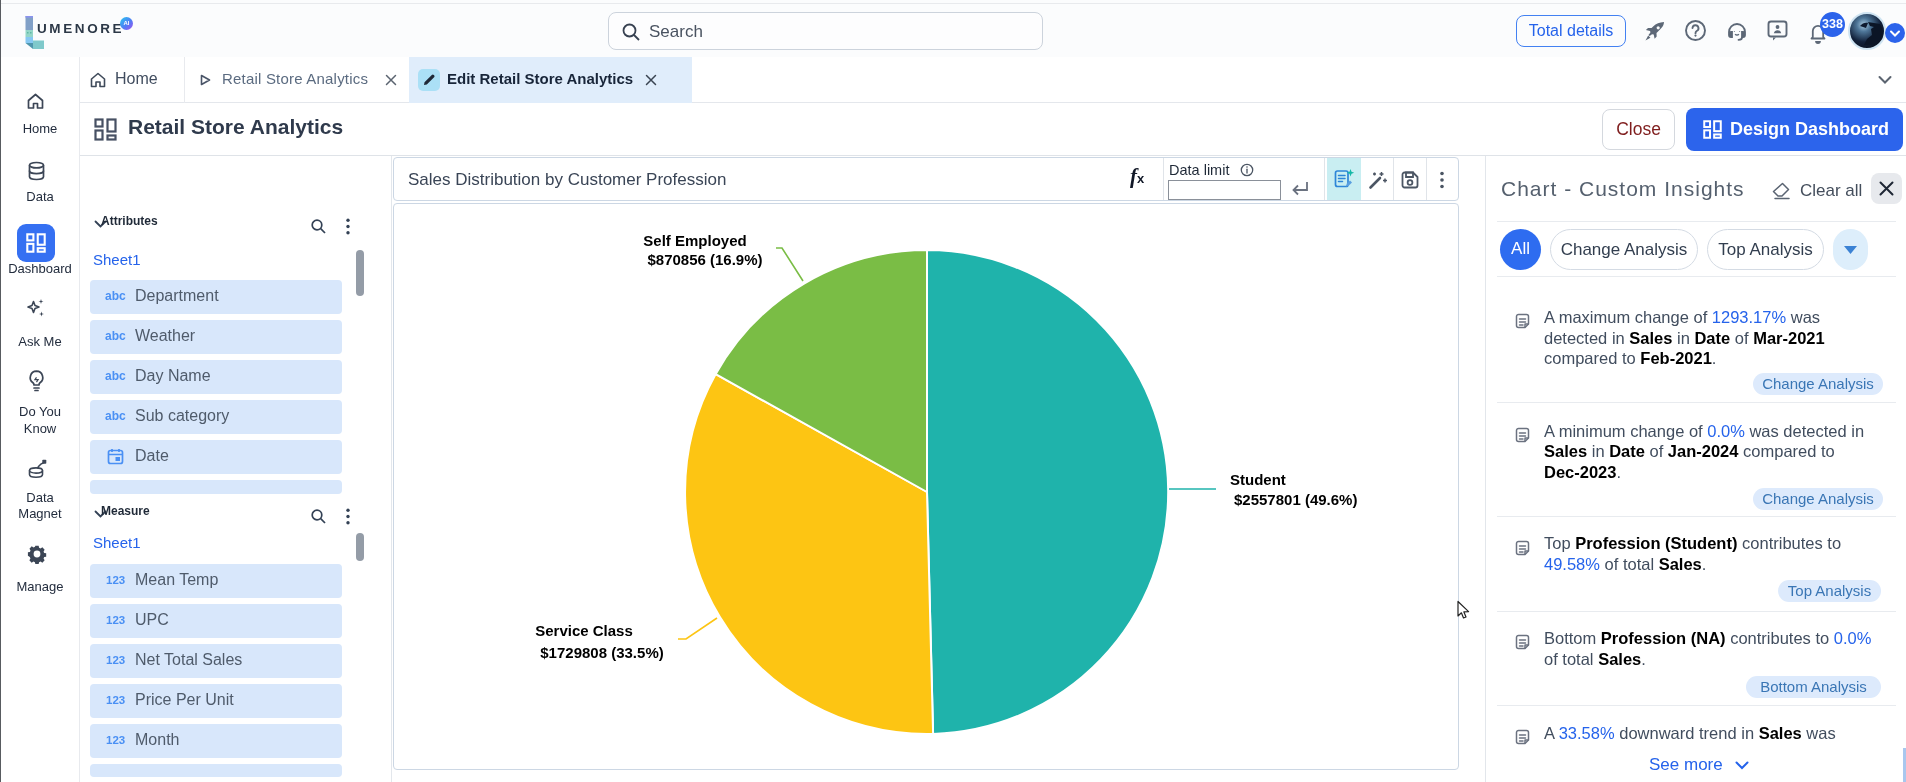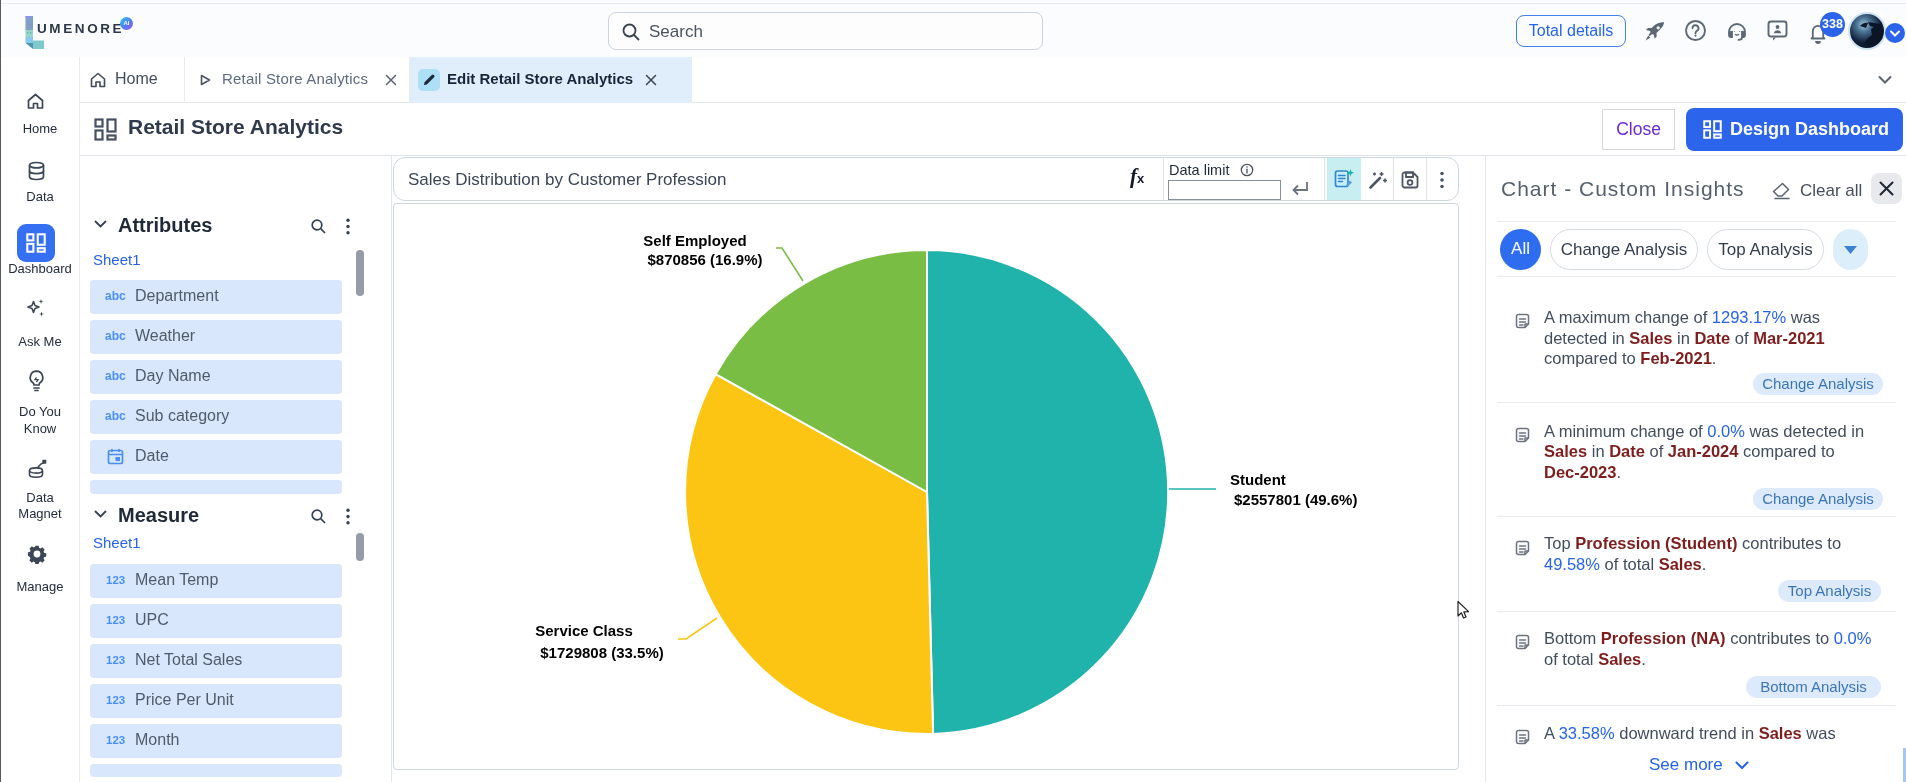--- a/index.html
+++ b/index.html
@@ -25,61 +25,61 @@
 
 #tabsrow { position:absolute; left:80px; top:57px; width:1826px; height:46px; background:#ffffff; border-bottom:1px solid #e4e7ec; }
 .tabsep { position:absolute; top:0; width:1px; height:46px; background:#e8eaee; }
 #activetab { position:absolute; left:329px; top:0; width:283px; height:46px; background:#e0edfb; }
 #penchip { position:absolute; left:9px; top:12px; width:22px; height:22px; border-radius:5px; background:#abe0f6; }
 .tabtxt { font-size:17px; }
 
 
 #titlerow { position:absolute; left:80px; top:103px; width:1826px; height:53px; background:#ffffff; border-bottom:1px solid #dfe3e8; }
 #pagetitle { position:absolute; left:48px; top:12px; font-size:21px; font-weight:700; color:#2f3a4c; }
-#closebtn { position:absolute; left:1522px; top:6px; width:73px; height:41px; border:1px solid #d4d8de; border-radius:0; background:#fff; color:#6d28d9; font-size:17.5px; text-align:center; line-height:39px; }
+#closebtn { position:absolute; left:1522px; top:6px; width:73px; height:41px; border:1px solid #d4d8de; border-radius:8px; background:#fff; color:#7f1d1d; font-size:17.5px; text-align:center; line-height:39px; }
 #designbtn { position:absolute; left:1606px; top:5px; width:217px; height:43px; border-radius:8px; background:#2c64ec; color:#ffffff; font-size:18px; font-weight:700; line-height:43px; }
 #designbtn svg { position:absolute; left:17px; top:12px; }
 #designbtn span { position:absolute; left:44px; }
 
 
 #sidebar { position:absolute; left:0; top:57px; width:80px; height:725px; background:#ffffff; border-right:1px solid #e8eaee; }
 .sblabel { position:absolute; width:80px; text-align:center; font-size:13px; color:#232d3e; }
 #sbactive { position:absolute; left:17px; top:167px; width:38px; height:38px; border-radius:9px; background:#3570f2; }
 
 
 #leftpanel { position:absolute; left:80px; top:156px; width:312px; height:626px; background:#ffffff; border-right:1px solid #e3e7ec; }
 #lpheader { position:absolute; left:0; top:0; width:312px; height:43px; border-bottom:1px solid #e8ebef; }
 #lpheader .t { position:absolute; left:44px; top:13px; font-size:15.5px; font-weight:500; color:#334155; }
 .sechead { position:absolute; left:0; width:312px; height:30px; }
-.sechead .t { position:absolute; left:38px; top:3px; font-size:20px; font-weight:700; color:#1f2937; }
+.sechead .t { position:absolute; left:21px; top:3px; font-size:12px; font-weight:700; color:#1f2937; }
 .sheet { position:absolute; left:13px; font-size:15px; font-weight:500; color:#2563eb; }
 .fitem { position:absolute; left:10px; width:252px; height:34px; background:#d8e7fb; border-radius:4px; }
 .fitem .txt { position:absolute; left:45px; top:7px; font-size:16px; color:#4f5b6b; }
 .abc { font-size:12px; font-weight:700; color:#4a90f4; letter-spacing:0; }
 .n123 { font-size:11.5px; font-weight:700; color:#4a90f4; }
 .thumb { position:absolute; left:276px; width:8px; border-radius:4px; background:#949ca7; }
 
 
-#chartheader { position:absolute; left:393px; top:157px; width:1066px; height:44px; background:#fff; border:1px solid #ccd7e4; border-radius:12px;padding-left:24px; }
+#chartheader { position:absolute; left:393px; top:157px; width:1066px; height:44px; background:#fff; border:1px solid #ccd7e4; border-radius:4px;padding-left:24px; }
 #chartheader .ttl { position:absolute; left:14px; top:12px; font-size:17px; color:#3a4556; }
 .chsep { position:absolute; top:0; width:1px; height:42px; background:#e0e4e9; }
 #chartcard { position:absolute; left:393px; top:203px; width:1066px; height:567px; background:#fff; border:1px solid #ccd7e4; border-radius:4px; }
 
 
 #rightpanel { position:absolute; left:1485px; top:156px; width:421px; height:626px; background:#ffffff; border-left:1px solid #e2e6eb; }
 #rptitle { position:absolute; left:15px; top:21px; font-size:21px; font-weight:500; letter-spacing:1px; color:#55606e; }
 #clearall { position:absolute; left:314px; top:25px; font-size:17px; color:#444e5c;text-align:right; }
 #rpclose { position:absolute; left:385px; top:17px; width:31px; height:31px; background:#e7e9ed; border-radius:8px; }
 .rpdiv { position:absolute; left:11px; width:399px; height:1px; background:#e8ebef; }
 .pill { position:absolute; top:73px; height:41px; border-radius:21px; font-size:17px; line-height:39px; text-align:center; }
 .pill.line { border:1px solid #d4dbe4; color:#323e4f; background:#fff; }
 .card { position:absolute; left:0; width:421px; }
 .card .dicon { position:absolute; left:28px; top:0; }
 .card .txt { position:absolute; left:58px; top:-3px; width:370px; font-size:16.5px; line-height:20.5px; color:#414d5e; }
-.card b { font-weight:700; color:#7f1d1d; }
+.card b { font-weight:700; color:#000000; }
 .card .bl { color:#2563eb; }
 .tag { position:absolute; height:22px; border-radius:11px; background:#ddeafc; color:#3a76b5; font-size:15px; line-height:22px; text-align:center; }
 #seemore { position:absolute; left:163px; top:599px; font-size:17px; font-weight:500; color:#2563eb; }
 
 #winedge { position:absolute; left:0; top:0; width:1px; height:782px; background:#585b60; z-index:50; }
 </style>
 </head>
 <body>
 
 <div id="topbar">

